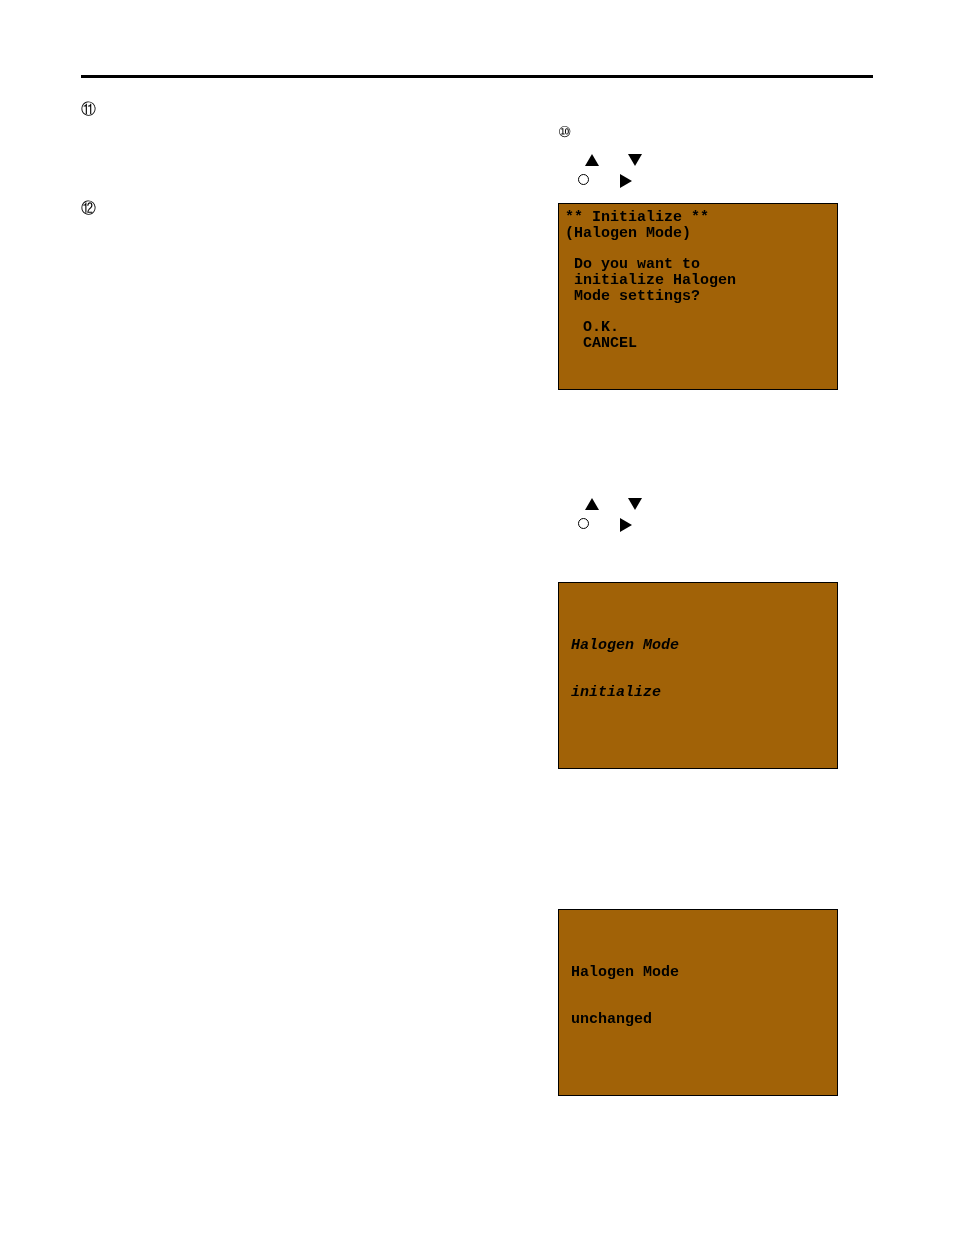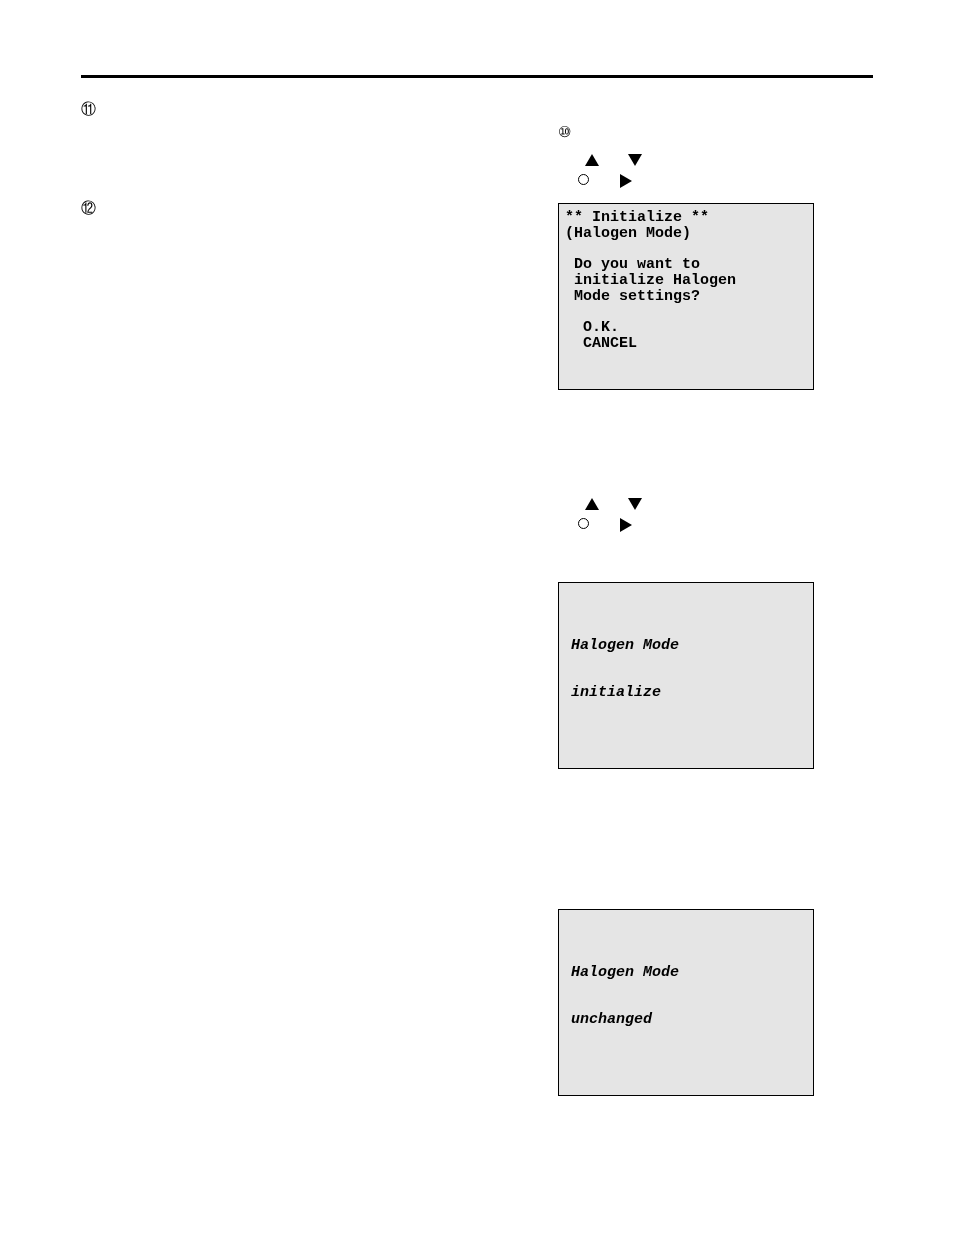--- a/index.html
+++ b/index.html
@@ -54,42 +54,43 @@
   .circle {
     position: absolute;
     width: 11px;
     height: 11px;
     border: 1.5px solid #000;
     border-radius: 50%;
     box-sizing: border-box;
   }
   .panel {
     border: 1px solid #000;
-    background: #e5e5e5;
+    background: #a16207;
+    padding-left: 24px;
   }
   .panel-inner {
     font-family: "Courier New", Courier, monospace;
     font-weight: bold;
     font-size: 15px;
     line-height: 1.05;
     color: #000;
     white-space: pre;
   }
   
   .s10 { left: 558px; top: 124px; }
   .s11 { left: 81px; top: 101px; }
   .s12 { left: 81px; top: 200px; }
 
   .icons1 { top: 154px; }
   .icons2 { top: 498px; }
 
   
   .panel1 { position: absolute; left: 558px; top: 203px; width: 254px; height: 185px; }
   .panel2 { position: absolute; left: 558px; top: 582px; width: 254px; height: 185px; font-style: italic; }
-  .panel3 { position: absolute; left: 558px; top: 909px; width: 254px; height: 185px; font-style: italic; }
+  .panel3 { position: absolute; left: 558px; top: 909px; width: 254px; height: 185px; }
 
   .p1-text { position: absolute; left: 6px; top: 6px; }
   .p2-text { position: absolute; left: 12px; top: 55px; }
   .p3-text { position: absolute; left: 12px; top: 55px; }
 </style>
 </head>
 <body>
 
 <div class="hr"></div>
 

